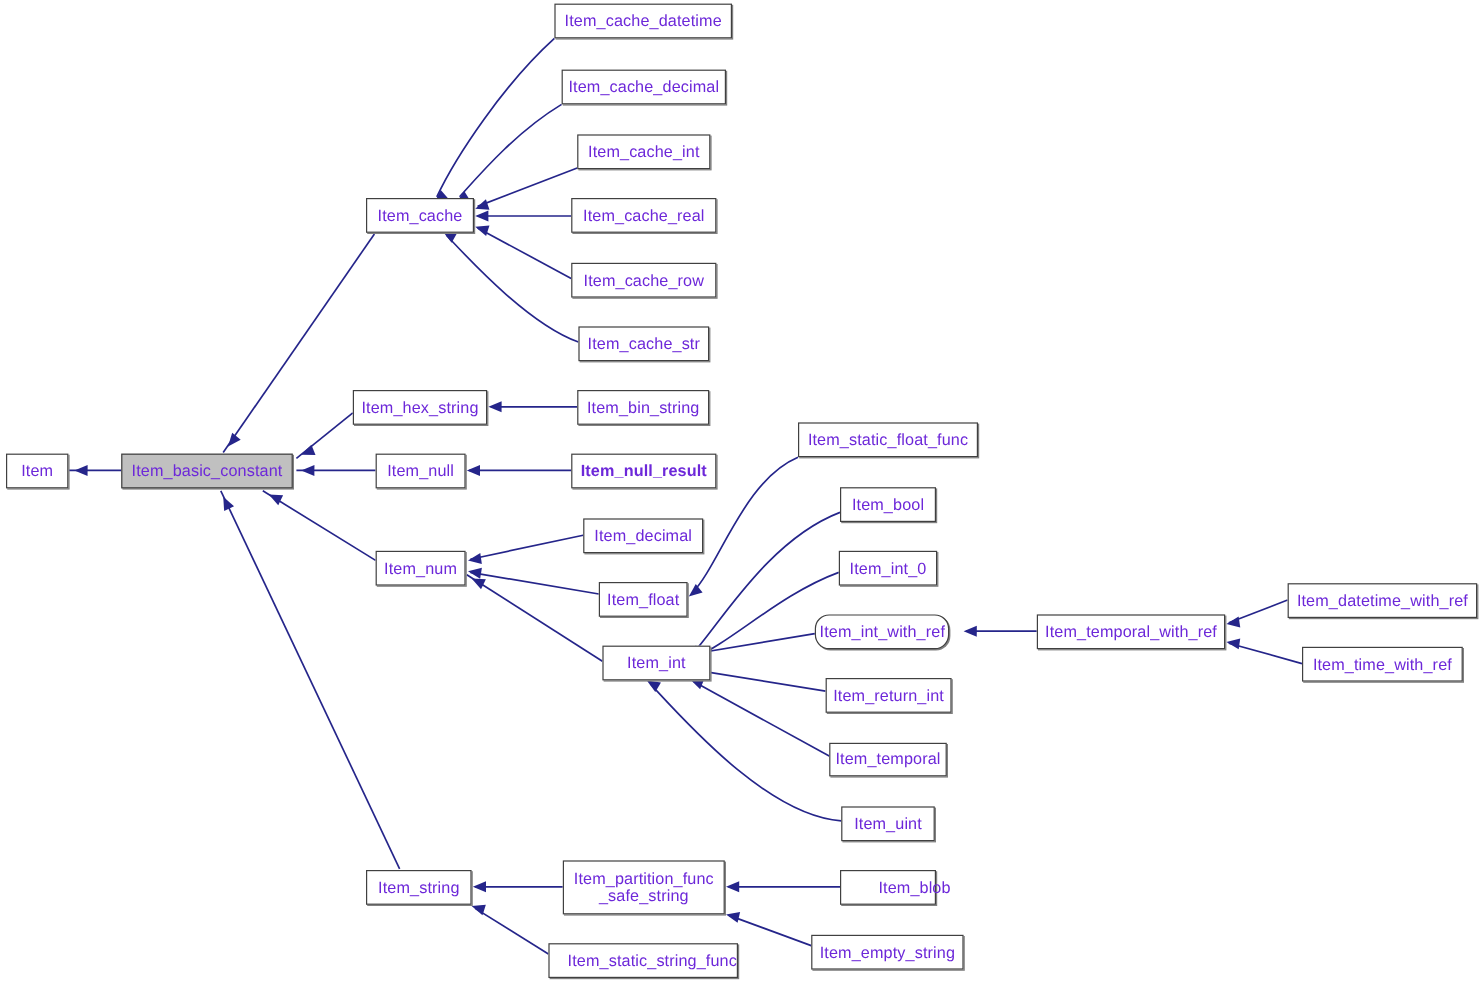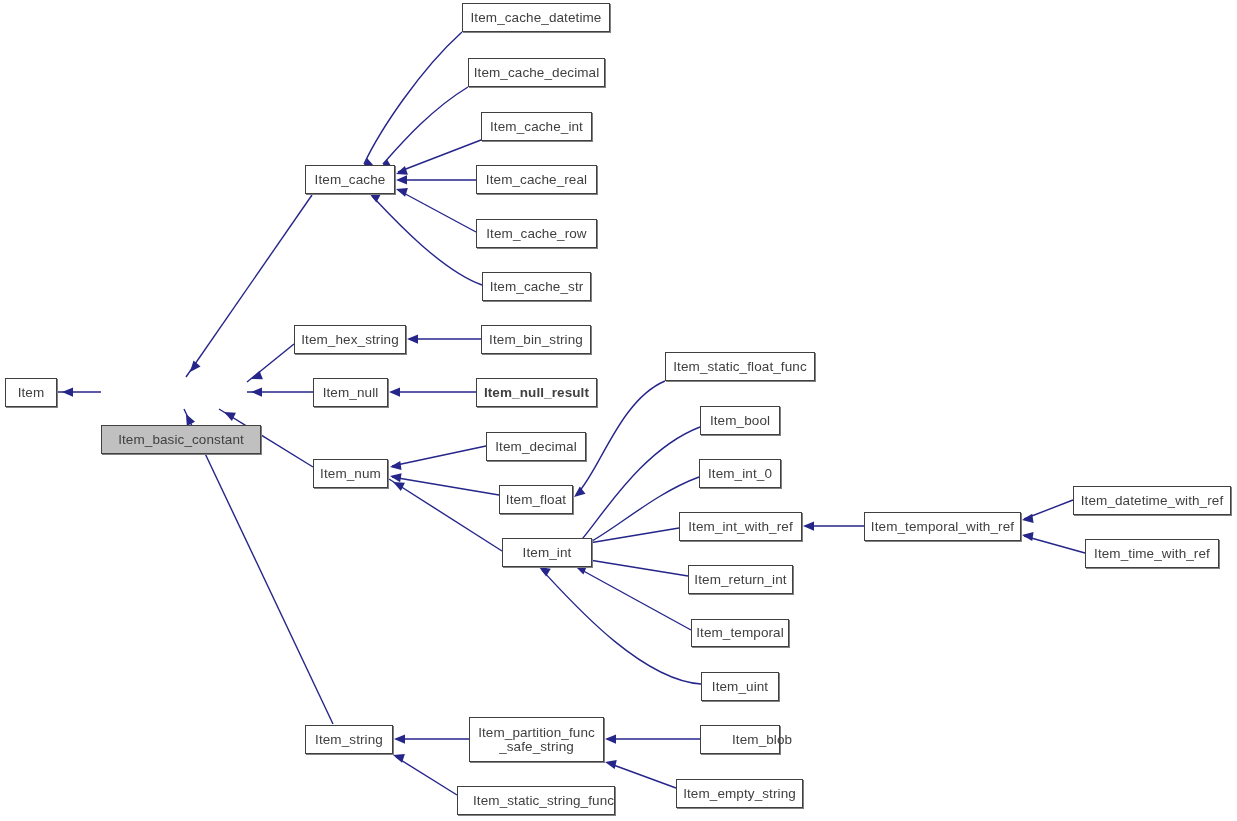--- a/index.html
+++ b/index.html
@@ -23,21 +23,21 @@
     top: 0;
     width: 1237px;
     height: 821px;
     pointer-events: none;
   }
   .node {
     position: absolute;
     box-sizing: border-box;
     border: 1px solid #404040;
     background: #ffffff;
-    color: #404040;
+    color: #6d28d9;
     font-size: 13.5px;
     line-height: 14px;
     display: flex;
     align-items: center;
     justify-content: center;
     text-align: center;
     white-space: pre-line;
     letter-spacing: 0.1px;
     box-shadow: 1px 1px 0 0 #808080;
     z-index: 2;
@@ -116,40 +116,40 @@
       <polygon points="394,739 405.01607253900505,734.4386245697839 404.98379203596045,743.6385679374968" fill="#25258a"></polygon>
       <path d="M457,795 L396,757" fill="none" stroke="#25258a" stroke-width="1.4"></path>
       <polygon points="393,755 404.87692040361986,753.9517816419855 402.0874467566719,762.7186988181074" fill="#25258a"></polygon>
       <path d="M700,739 L607,739" fill="none" stroke="#25258a" stroke-width="1.4"></path>
       <polygon points="605,739 616.0169614751461,734.4407720110586 615.9828876347739,743.6407089115706" fill="#25258a"></polygon>
       <path d="M676,788 L608,763" fill="none" stroke="#25258a" stroke-width="1.4"></path>
       <polygon points="605,762 616.7591341607786,760.0295270139351 614.6612536634912,768.9871437404478" fill="#25258a"></polygon>
     </svg>
   <div id="node-layer">
       <div class="node" style="left: 5px; top: 378px; width: 52px; height: 29px;"><span class="label">Item</span></div>
-      <div class="node highlight" style="left: 101px; top: 378px; width: 160px; height: 29px; margin-top: 47px;"><span class="label">Item_basic_constant</span></div>
+      <div class="node highlight" style="left: 101px; top: 378px; width: 143px; height: 29px;"><span class="label">Item_basic_constant</span></div>
       <div class="node" style="left: 305px; top: 165px; width: 90px; height: 29px;"><span class="label">Item_cache</span></div>
       <div class="node" style="left: 462px; top: 3px; width: 148px; height: 29px;"><span class="label">Item_cache_datetime</span></div>
       <div class="node" style="left: 468px; top: 58px; width: 137px; height: 29px;"><span class="label">Item_cache_decimal</span></div>
       <div class="node" style="left: 481px; top: 112px; width: 111px; height: 29px;"><span class="label">Item_cache_int</span></div>
       <div class="node" style="left: 476px; top: 165px; width: 121px; height: 29px;"><span class="label">Item_cache_real</span></div>
       <div class="node" style="left: 476px; top: 219px; width: 121px; height: 29px;"><span class="label">Item_cache_row</span></div>
       <div class="node" style="left: 482px; top: 272px; width: 109px; height: 29px;"><span class="label">Item_cache_str</span></div>
       <div class="node" style="left: 294px; top: 325px; width: 112px; height: 29px;"><span class="label">Item_hex_string</span></div>
       <div class="node" style="left: 481px; top: 325px; width: 110px; height: 29px;"><span class="label">Item_bin_string</span></div>
       <div class="node" style="left: 313px; top: 378px; width: 75px; height: 29px;"><span class="label">Item_null</span></div>
       <div class="node" style="left: 476px; top: 378px; width: 121px; height: 29px; font-weight: bold;"><span class="label">Item_null_result</span></div>
       <div class="node" style="left: 313px; top: 459px; width: 75px; height: 29px;"><span class="label">Item_num</span></div>
       <div class="node" style="left: 486px; top: 432px; width: 100px; height: 29px;"><span class="label">Item_decimal</span></div>
       <div class="node" style="left: 499px; top: 485px; width: 74px; height: 29px;"><span class="label">Item_float</span></div>
       <div class="node" style="left: 502px; top: 538px; width: 90px; height: 29px;"><span class="label">Item_int</span></div>
       <div class="node" style="left: 665px; top: 352px; width: 150px; height: 29px;"><span class="label">Item_static_float_func</span></div>
       <div class="node" style="left: 700px; top: 406px; width: 80px; height: 29px;"><span class="label">Item_bool</span></div>
       <div class="node" style="left: 699px; top: 459px; width: 82px; height: 29px;"><span class="label">Item_int_0</span></div>
-      <div class="node" style="left: 679px; top: 512px; width: 123px; height: 29px;"><span class="label">Item_int_with_ref</span></div>
+      <div class="node" style="left: 679px; top: 512px; width: 112px; height: 29px; border-radius: 12px;"><span class="label">Item_int_with_ref</span></div>
       <div class="node" style="left: 864px; top: 512px; width: 157px; height: 29px;"><span class="label">Item_temporal_with_ref</span></div>
       <div class="node" style="left: 1073px; top: 486px; width: 158px; height: 29px;"><span class="label">Item_datetime_with_ref</span></div>
       <div class="node" style="left: 1085px; top: 539px; width: 134px; height: 29px;"><span class="label">Item_time_with_ref</span></div>
       <div class="node" style="left: 688px; top: 565px; width: 105px; height: 29px;"><span class="label">Item_return_int</span></div>
       <div class="node" style="left: 691px; top: 619px; width: 98px; height: 28px;"><span class="label">Item_temporal</span></div>
       <div class="node" style="left: 701px; top: 672px; width: 78px; height: 29px;"><span class="label">Item_uint</span></div>
       <div class="node" style="left: 305px; top: 725px; width: 88px; height: 29px;"><span class="label">Item_string</span></div>
       <div class="node" style="left: 469px; top: 717px; width: 135px; height: 45px;"><span class="label">Item_partition_func
 _safe_string</span></div>
       <div class="node" style="left: 700px; top: 725px; width: 80px; height: 29px; padding-left: 28px;"><span class="label">Item_blob</span></div>

